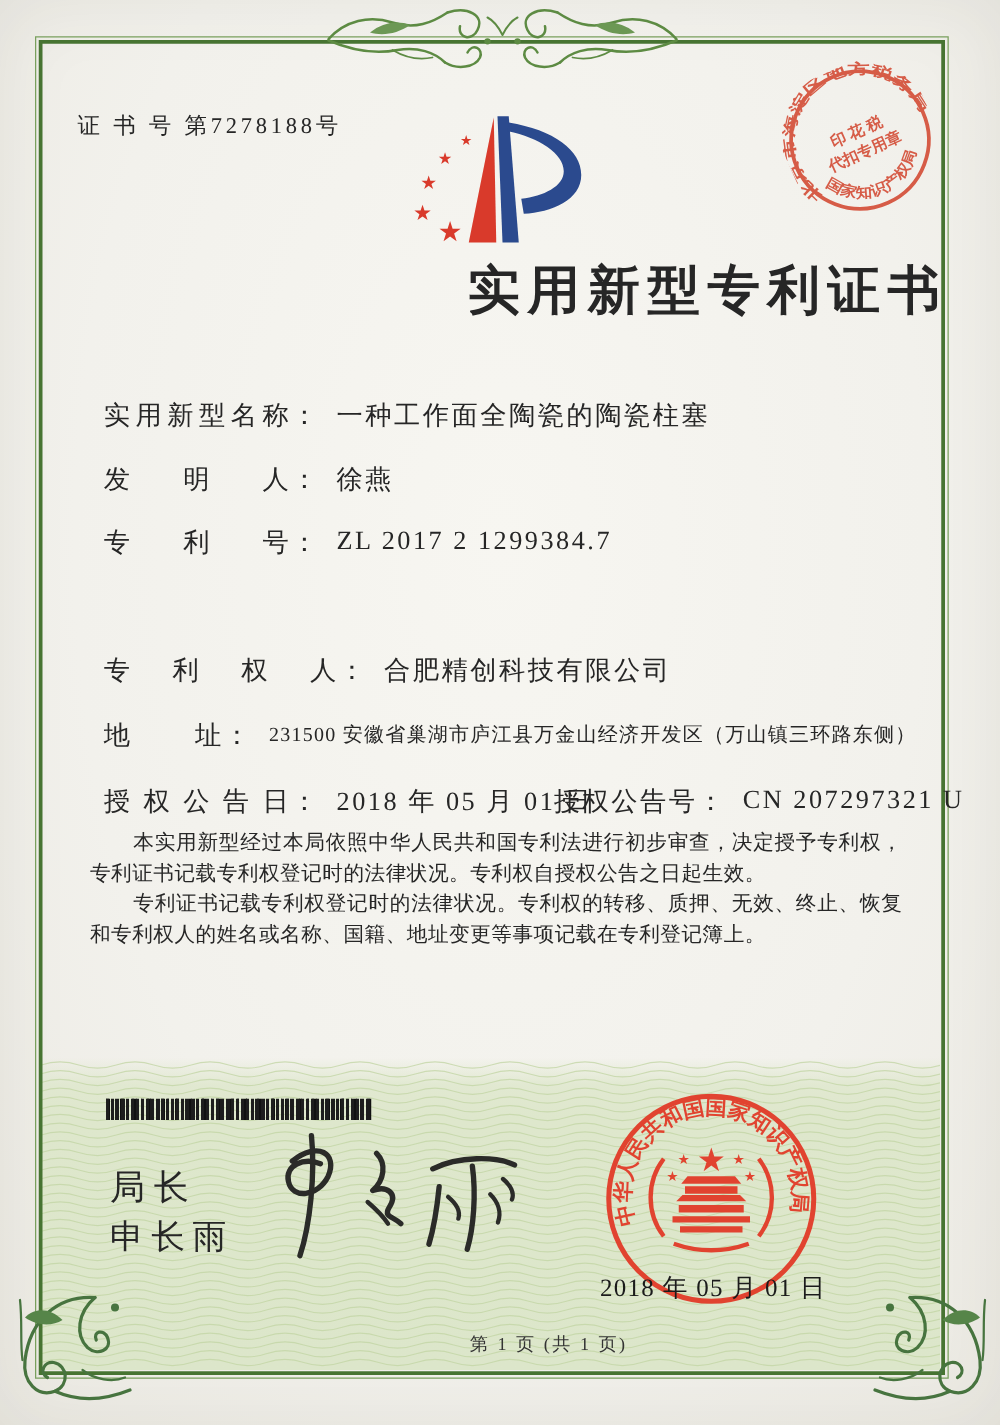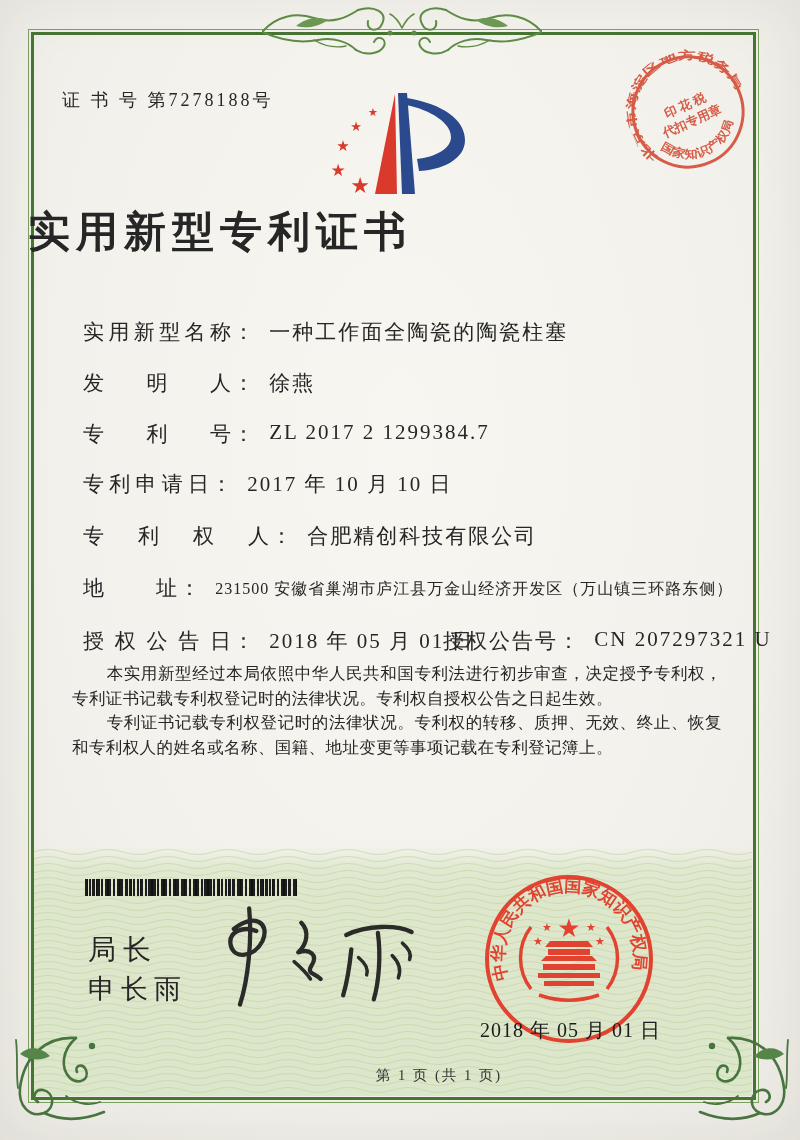--- a/index.html
+++ b/index.html
@@ -14,21 +14,21 @@
   .frame{position:absolute;left:28px;top:29px;width:729px;height:1072px;border:1px solid #79a05d;z-index:2;}
   .frame-inner{position:absolute;left:2px;top:2px;right:2px;bottom:2px;border:3px solid #47743212;border:3px solid #477432;}
   
   .green-zone{
     position:absolute;left:33px;top:846px;width:719px;height:250px;z-index:1;
     background:linear-gradient(180deg, rgba(222,231,204,0) 0%, rgba(222,231,204,.85) 22px, #dee7cc 48px, #dce6ca 100%);
   }
   .green-zone svg{position:absolute;left:0;top:0;}
   
   .cert-no{position:absolute;left:62px;top:88px;font-size:18px;letter-spacing:3px;z-index:4;}
-  .title{position:absolute;left:28px;top:204px;width:730px;text-align:left;font-size:42px;font-weight:bold;letter-spacing:6px;z-index:4;}
+  .title{position:absolute;left:28px;top:204px;width:730px;text-align:right;font-size:42px;font-weight:bold;letter-spacing:6px;z-index:4;}
   .logo{position:absolute;left:325px;top:90px;width:150px;height:112px;z-index:4;}
   .stamp{position:absolute;left:628px;top:52px;width:120px;height:120px;transform:rotate(-24deg);z-index:5;opacity:.92;}
   
   .field-row{position:absolute;left:83px;font-size:21px;letter-spacing:2px;z-index:4;white-space:nowrap;}
   .flabel{display:inline-block;text-align:justify;text-align-last:justify;vertical-align:top;}
   .w150{width:150px;} .w128{width:128px;} .w188{width:188px;} .w96{width:96px;} .w115{width:115px;}
   .fcolon{display:inline-block;vertical-align:top;}
   .fvalue{display:inline-block;margin-left:6px;vertical-align:top;letter-spacing:2px;}
   .addr .fvalue{width:522px;font-size:16px;letter-spacing:1px;white-space:normal;line-height:29px;}
   .gazette{position:absolute;left:443px;top:627px;font-size:21px;letter-spacing:2px;z-index:4;white-space:nowrap;}
@@ -178,24 +178,20 @@
     <span class="fvalue">一种工作面全陶瓷的陶瓷柱塞</span>
   </div>
   <div class="field-row" style="top:369px">
     <span class="flabel w150">发明人</span><span class="fcolon">：</span>
     <span class="fvalue">徐燕</span>
   </div>
   <div class="field-row" style="top:420px">
     <span class="flabel w150">专利号</span><span class="fcolon">：</span>
     <span class="fvalue">ZL 2017 2 1299384.7</span>
   </div>
-  <div class="field-row" style="top:470px">
-    <span class="flabel w128">专利申请日</span><span class="fcolon">：</span>
-    <span class="fvalue">2017 年 10 月 10 日</span>
-  </div>
   <div class="field-row" style="top:522px">
     <span class="flabel w188">专利权人</span><span class="fcolon">：</span>
     <span class="fvalue">合肥精创科技有限公司</span>
   </div>
   <div class="field-row addr" style="top:574px">
     <span class="flabel w96">地址</span><span class="fcolon">：</span>
     <span class="fvalue">231500 安徽省巢湖市庐江县万金山经济开发区（万山镇三环路东侧）</span>
   </div>
   <div class="field-row" style="top:627px">
     <span class="flabel w150">授权公告日</span><span class="fcolon">：</span>

